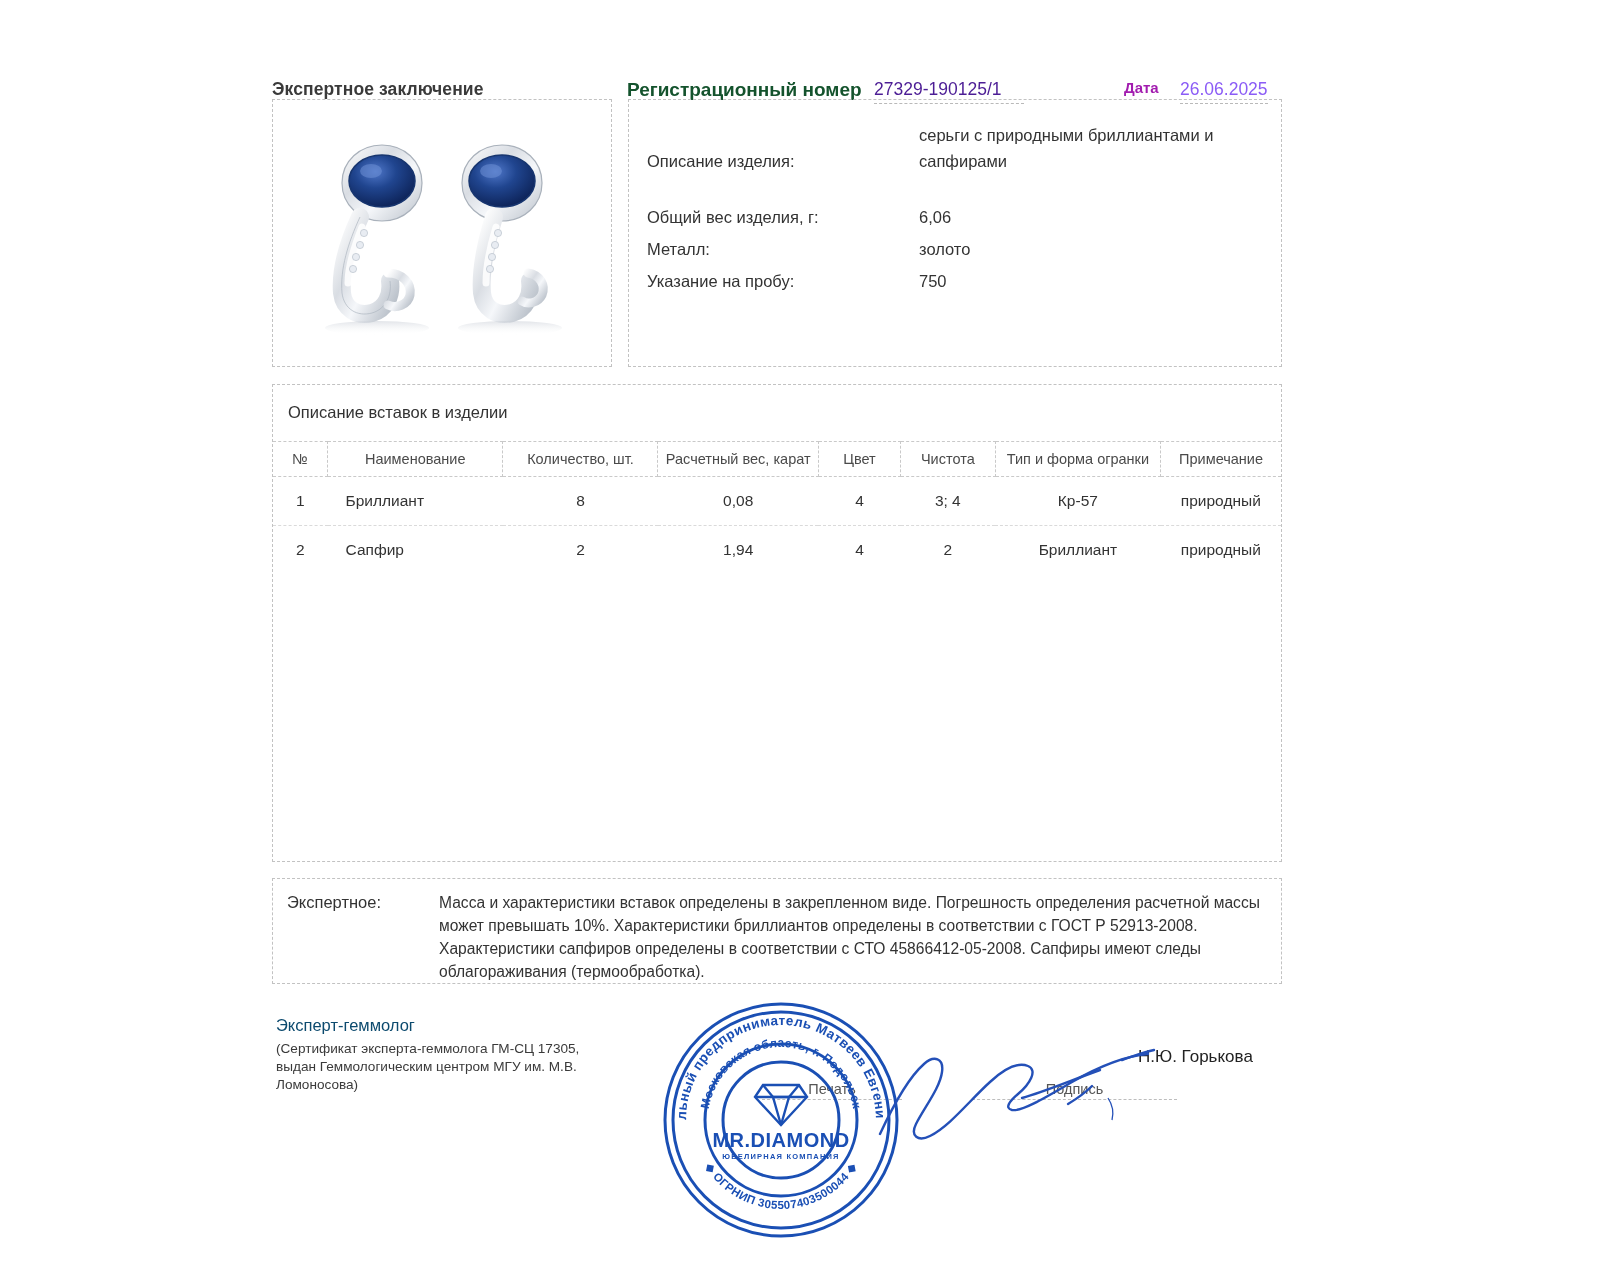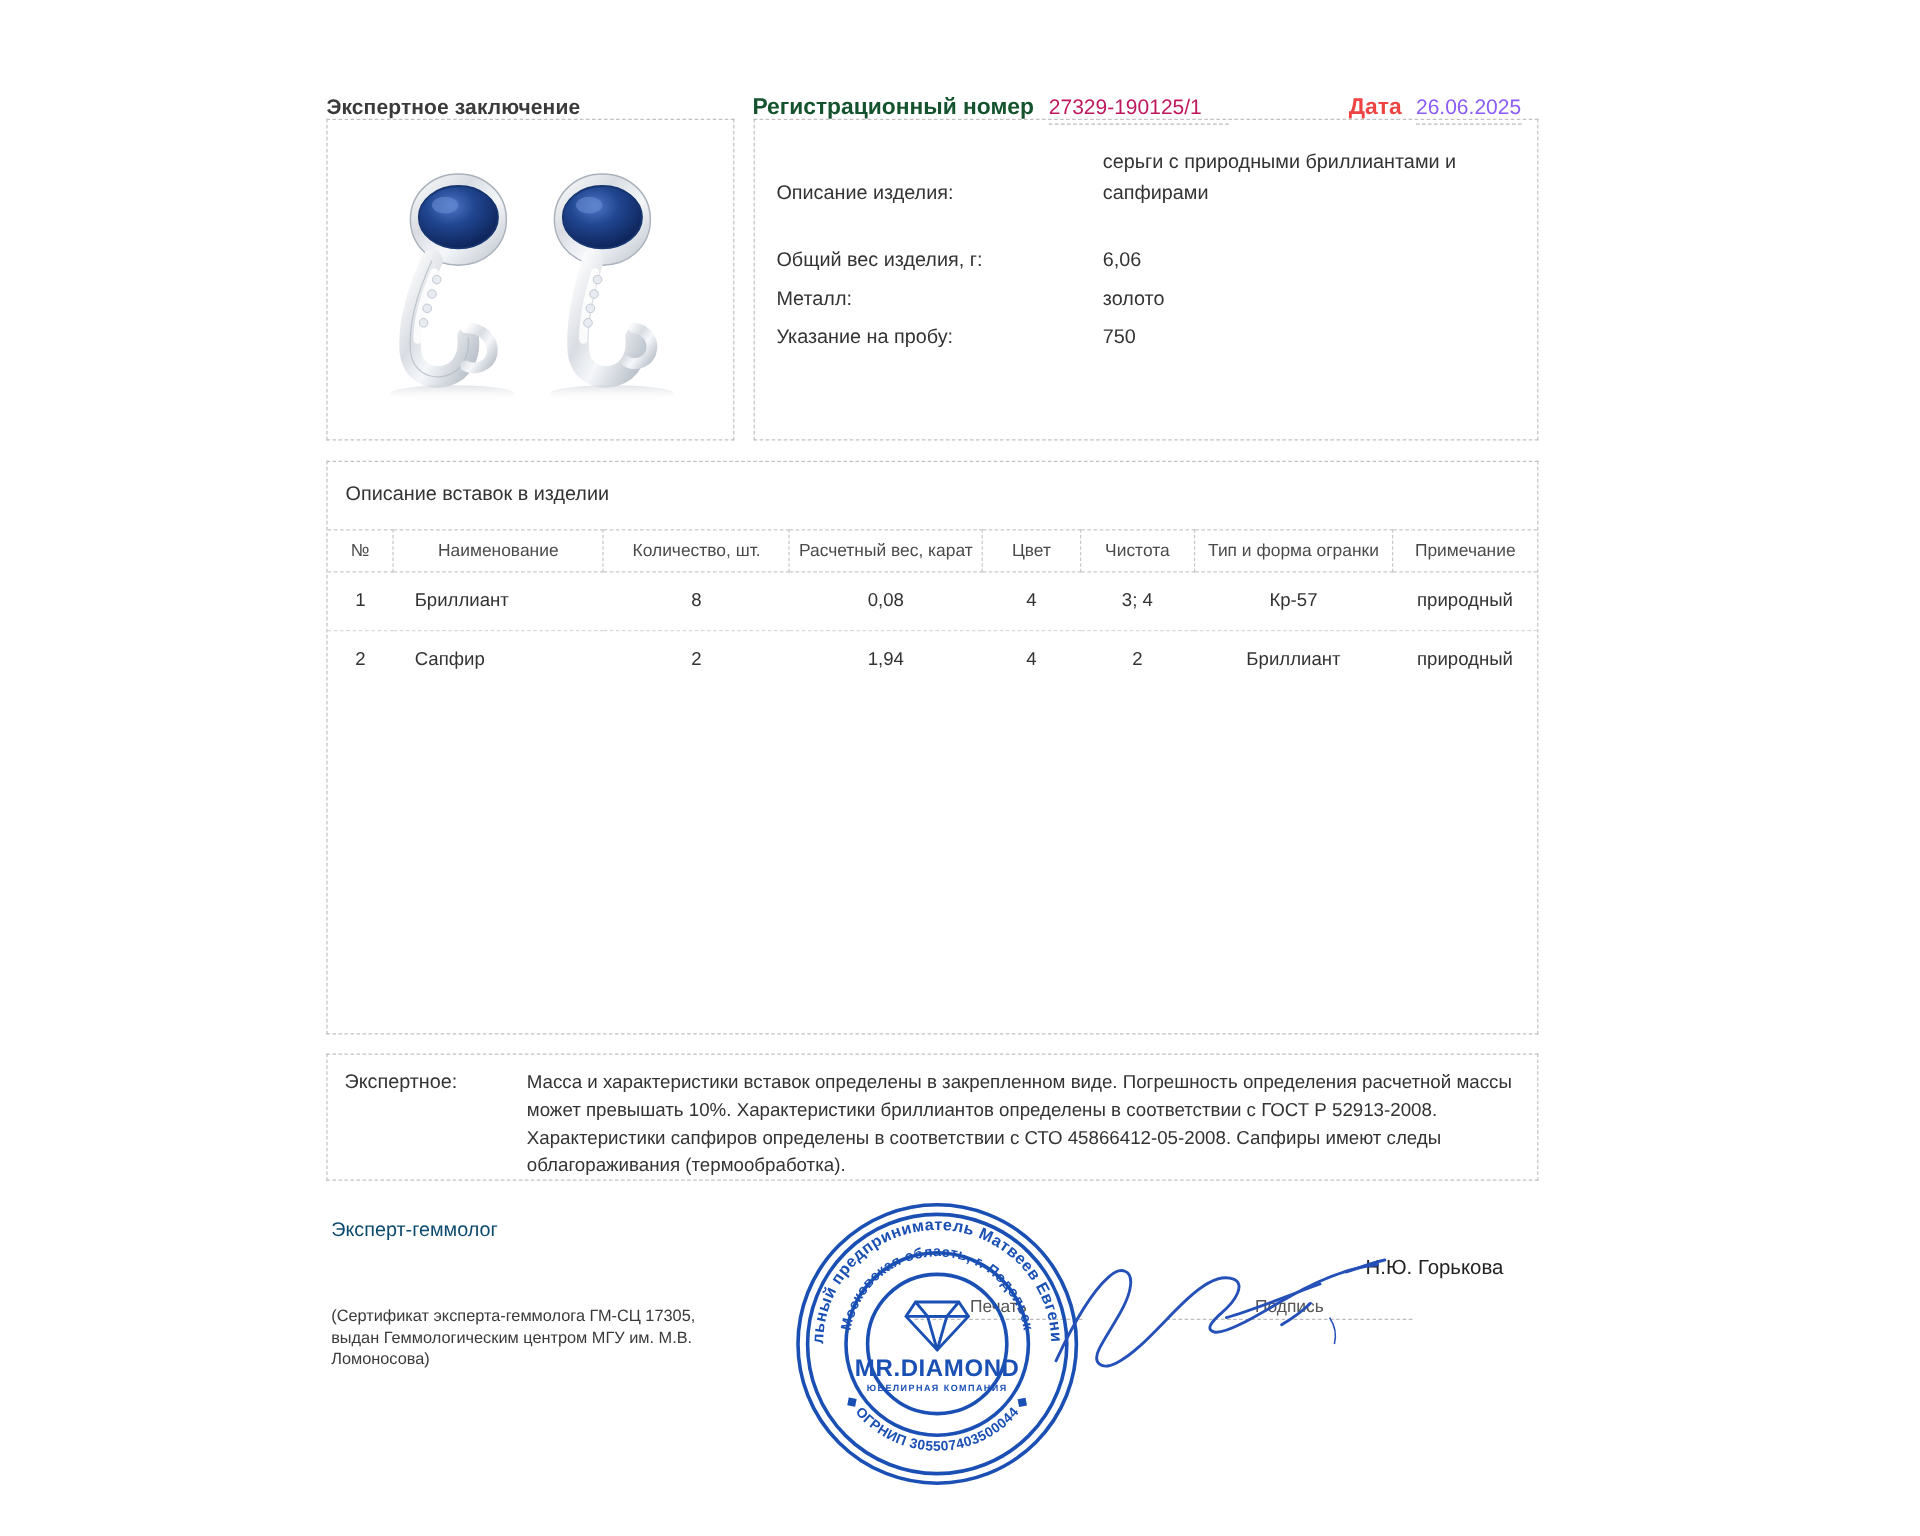--- a/index.html
+++ b/index.html
@@ -46,32 +46,32 @@
     top: 5px;
     font-size: 19px;
     font-weight: bold;
     color: #14532d;
   }
   .reg-value {
     position: absolute;
     left: 602px;
     top: 5px;
     font-size: 17.5px;
-    color: #be185d;
+    color: #4c1d95;
     border-bottom: 1px dashed #b9b9b9;
     padding-bottom: 3px;
     min-width: 150px;
   }
   .date-label {
     position: absolute;
     left: 852px;
     top: 5px;
-    font-size: 19px;
+    font-size: 15px;
     font-weight: bold;
-    color: #ef4444;
+    color: #a21caf;
   }
   .date-value {
     position: absolute;
     left: 908px;
     top: 5px;
     font-size: 17.5px;
     color: #8b5cf6;
     border-bottom: 1px dashed #b9b9b9;
     padding-bottom: 3px;
   }
@@ -222,21 +222,20 @@
     color: #0c4a6e;
   }
   .expert-sub {
     position: absolute;
     left: 4px;
     top: 37px;
     width: 340px;
     font-size: 13.6px;
     line-height: 18px;
     color: #3a3a3a;
-    margin-top: 48px;
   }
   .stamp-label {
     position: absolute;
     left: 490px;
     top: 78px;
     font-size: 14.5px;
     color: #555;
     border-bottom: 1px dashed #bdbdbd;
     padding-bottom: 2px;
     width: 140px;

